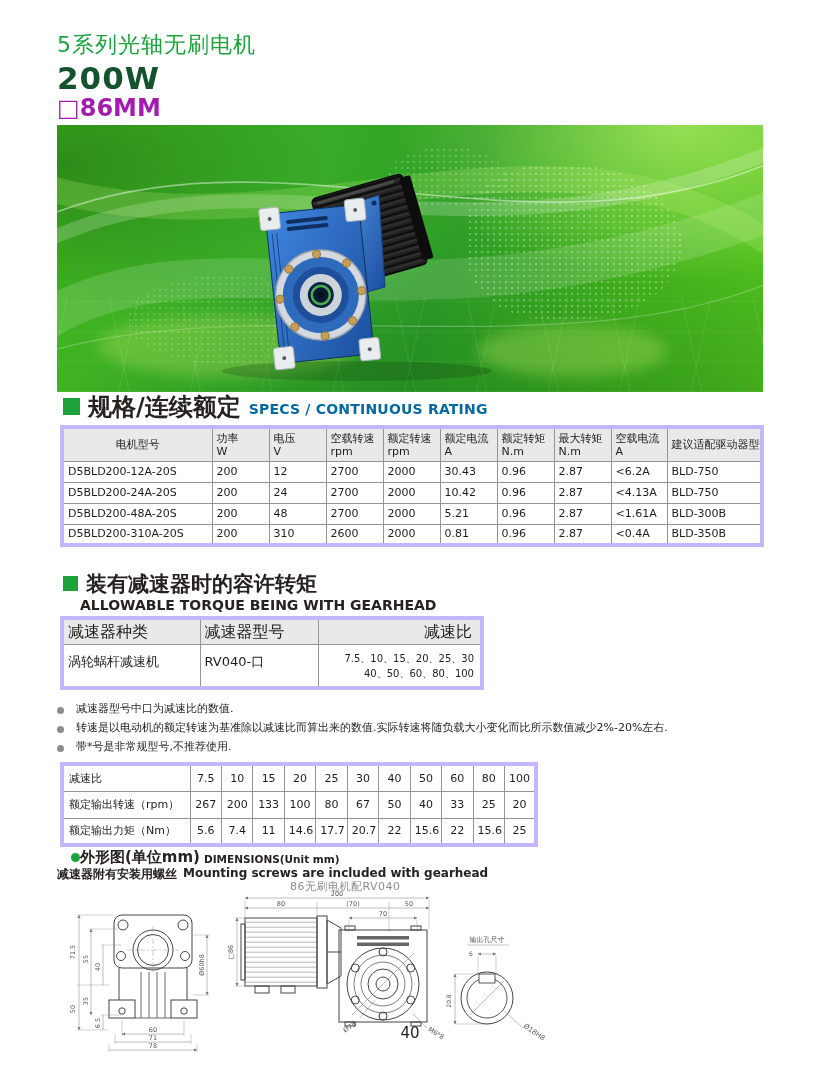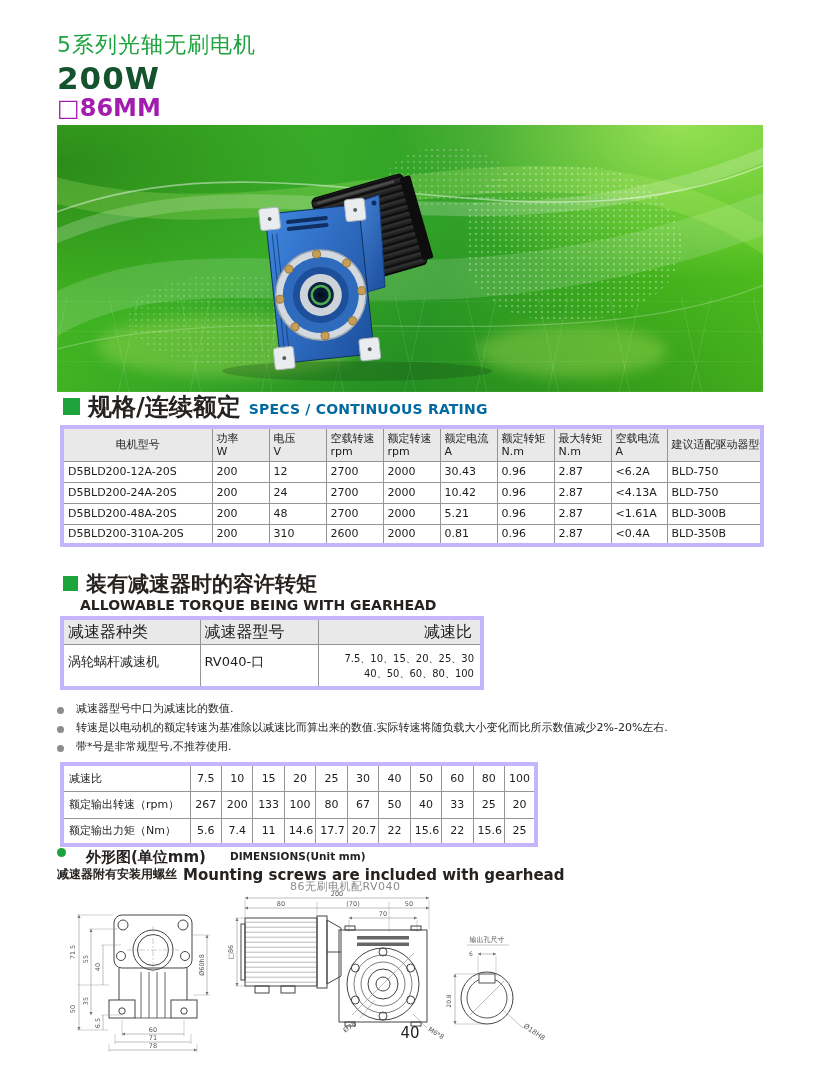--- a/index.html
+++ b/index.html
@@ -53,27 +53,27 @@
   #ratio-table{left:60px;top:762px;width:478px}
   #ratio-table td{height:27px;text-align:center;font-size:11px}
   #ratio-table td.rowhead{text-align:left;padding-left:5px}
 
   
   .notes{left:57px;top:701px;width:720px}
   .note{display:flex;align-items:center;gap:12px;margin-bottom:4px;font-size:11px;color:#242424;white-space:nowrap}
   .note .dot{width:7px;height:7px;border-radius:50%;background:#8c8c8c;margin-top:3px;flex:none}
 
   
-  .dim-h1{left:57px;top:848px;display:flex;align-items:flex-start;gap:20px}
+  .dim-h1{left:71px;top:848px;display:flex;align-items:center;gap:0}
   .gdot{width:9px;height:9px;border-radius:50%;background:#1ca33c}
   .dim-cn{font-size:15px;font-weight:bold;color:#262220}
   .dim-en{font-size:10.5px;font-weight:bold;color:#262220;margin-left:4px;margin-top:2px}
   .dim-h2{left:57px;top:866px;display:flex;align-items:flex-start;gap:6px}
   .dim2-cn{font-size:12px;font-weight:bold;color:#262220}
-  .dim2-en{font-size:15px;font-weight:bold;color:#262220}
+  .dim2-en{font-size:12px;font-weight:bold;color:#262220}
   .drw-caption{left:290px;top:879px;font-size:11px;color:#8d8d8d;letter-spacing:.5px}
 
   .pagenum{left:57px;top:1024px;width:706px;text-align:center;font-size:15px;color:#222}
 
   svg text{font-family:"DejaVu Sans","Liberation Sans",sans-serif}
 </style>
 </head>
 <body>
 
 <div class="abs t-series">5系列光轴无刷电机</div>

